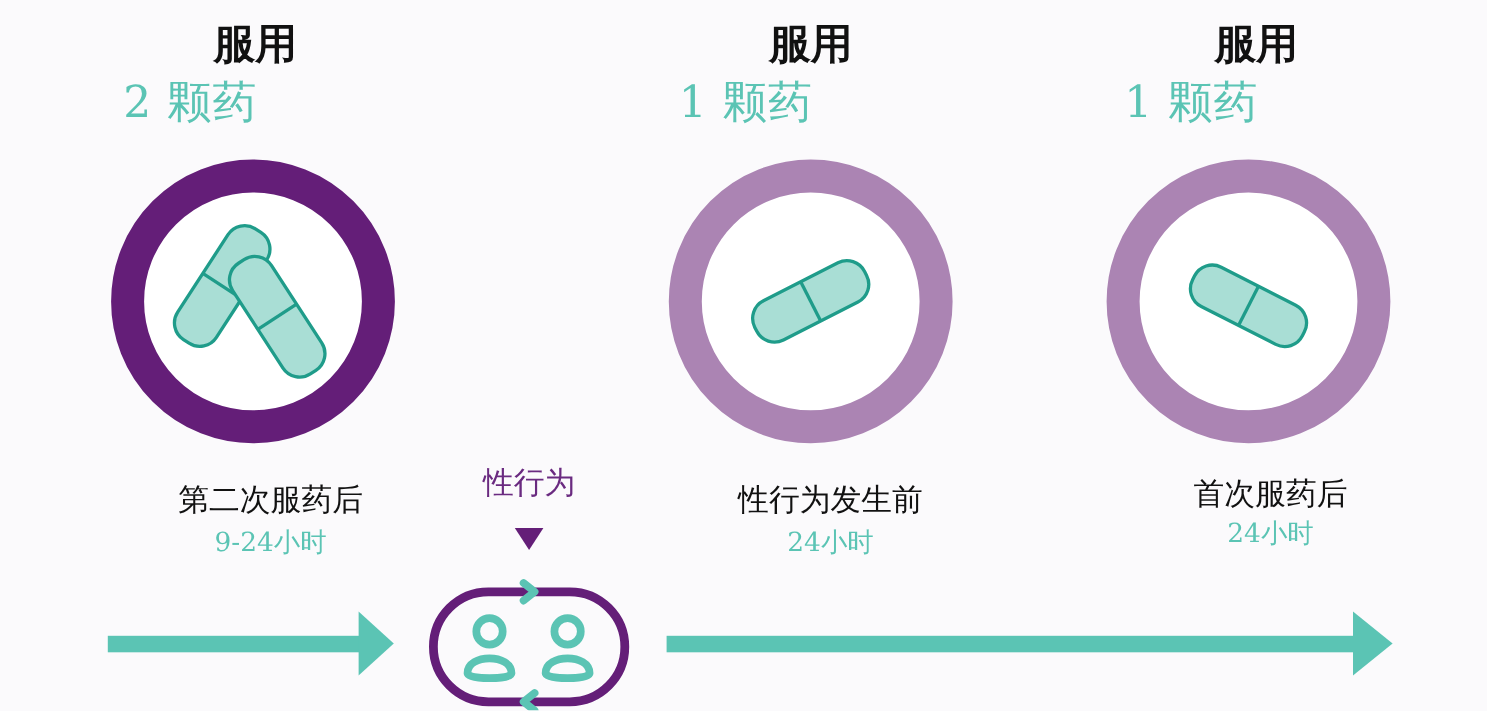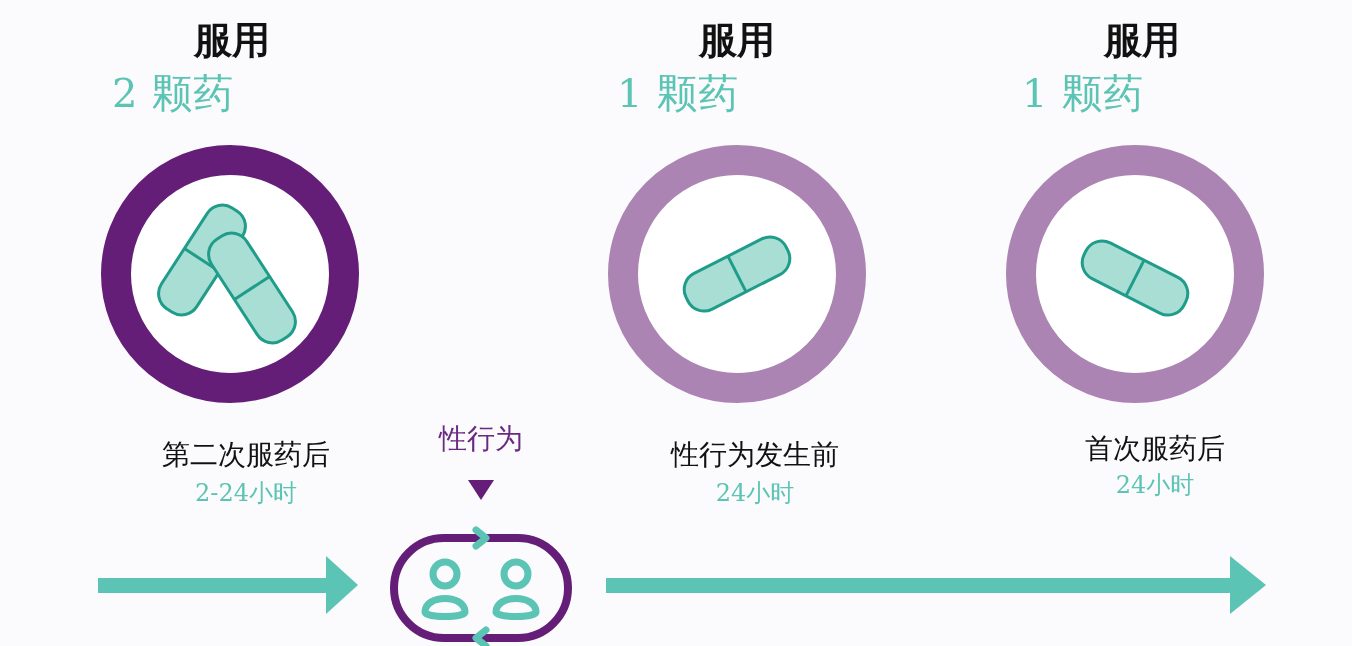--- a/index.html
+++ b/index.html
@@ -44,21 +44,21 @@
   <g transform="translate(52,60) rotate(33)">
     <rect x="-21" y="-60" width="42" height="120" rx="18" fill="#a9ded5" stroke="#1f9c8a" stroke-width="3"></rect>
     <line x1="-21" y1="0" x2="21" y2="0" stroke="#1f9c8a" stroke-width="3"></line>
   </g>
   <g transform="translate(102,88) rotate(-33)">
     <rect x="-21" y="-60" width="42" height="120" rx="18" fill="#a9ded5" stroke="#1f9c8a" stroke-width="3"></rect>
     <line x1="-21" y1="0" x2="21" y2="0" stroke="#1f9c8a" stroke-width="3"></line>
   </g>
 </svg>
 <div class="abs label" style="left:116px; top:438px;">第二次服药后</div>
-<div class="abs sub" style="left:116px; top:478px;">2-24小时</div>
+<div class="abs sub" style="left:116px; top:478px;">9-24小时</div>
 
 <div class="abs title" style="left:617px; top:18px;">服用</div>
 <div class="abs dose" style="left:617px; top:70px;">1 颗药</div>
 <div class="abs ring" style="left:608px; top:145px; width:258px; height:258px; border:30px solid #ab84b3;"></div>
 <svg class="abs" style="left:667px; top:224px;" width="140" height="100" viewBox="0 0 140 100">
   <g transform="translate(70,50) rotate(-27)">
     <rect x="-56" y="-20" width="112" height="40" rx="18" fill="#a9ded5" stroke="#1f9c8a" stroke-width="3"></rect>
     <line x1="0" y1="-20" x2="0" y2="20" stroke="#1f9c8a" stroke-width="3"></line>
   </g>
 </svg>

